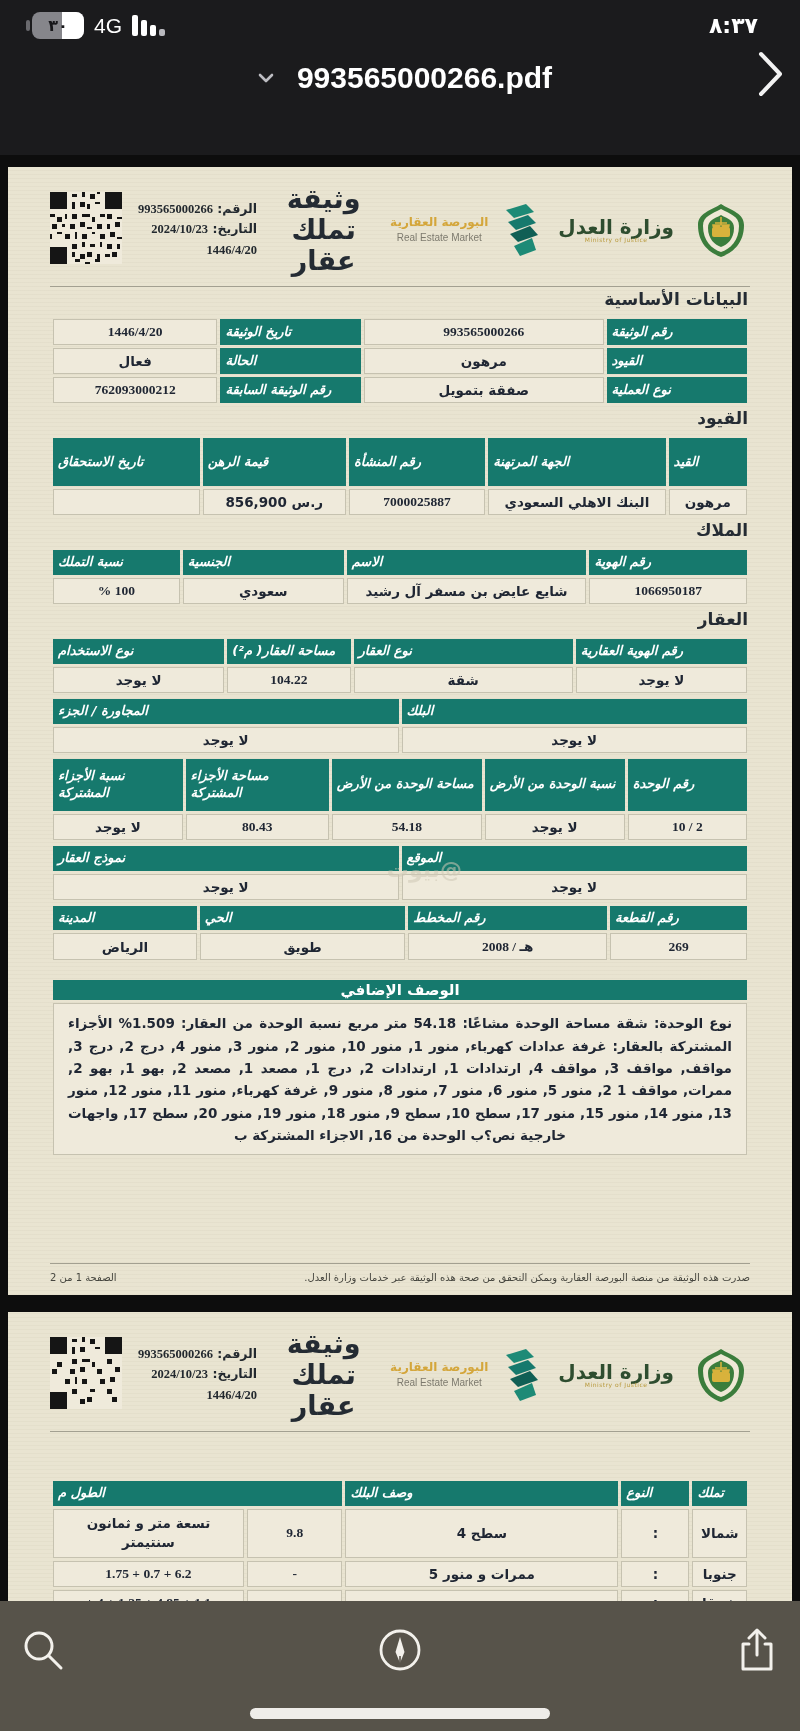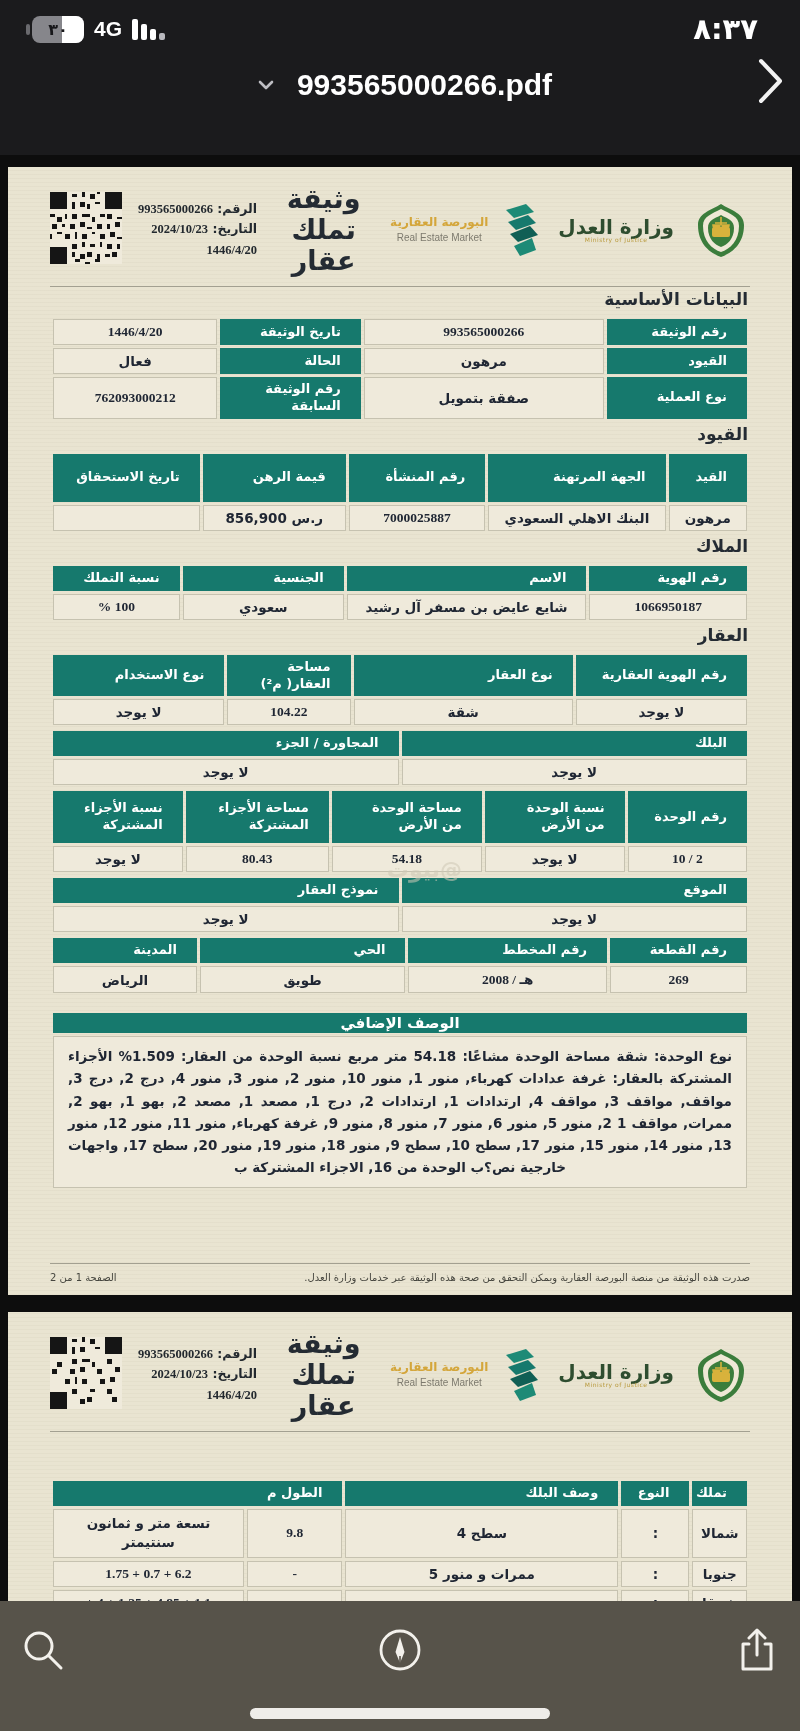--- a/index.html
+++ b/index.html
@@ -7,28 +7,28 @@
   .screen{position:relative;width:800px;height:1731px;background:#0d0d0d;}
 
   
   .topblock{height:155px;background:#1b1b1d;}
   .statusbar{display:flex;justify-content:space-between;align-items:center;padding:12px 42px 0 26px;color:#fff;}
   .sb-left{display:flex;align-items:center;gap:10px;}
   .battery{position:relative;width:52px;height:27px;border-radius:8px;background:#86868b;overflow:hidden;}
   .battery .fill{position:absolute;right:0;top:0;bottom:0;width:42%;background:#fff;}
   .battery .pct{position:absolute;inset:0;display:flex;align-items:center;justify-content:center;font-size:16px;font-weight:bold;color:#17171a;}
   .bat-nub{width:4px;height:11px;background:#6a6a6e;border-radius:2px;margin-right:-8px;}
-  .net{font-size:21px;font-weight:700;color:#fff;font-family:"Liberation Sans",sans-serif;}
+  .net{font-size:21px;font-weight:400;color:#fff;font-family:"Liberation Sans",sans-serif;}
   .sigbars{display:flex;align-items:flex-end;gap:3px;height:21px;}
   .sigbars i{display:block;width:6px;background:#fff;border-radius:2px;}
   .sigbars i:nth-child(1){height:21px;}
   .sigbars i:nth-child(2){height:16px;}
   .sigbars i:nth-child(3){height:11px;}
   .sigbars i:nth-child(4){height:7px;background:#b9b9be;}
-  .time{font-size:29px;font-weight:bold;letter-spacing:1px;}
+  .time{font-size:22px;font-weight:bold;letter-spacing:1px;}
 
   .titlebar{position:relative;display:flex;align-items:center;justify-content:center;gap:13px;height:78px;direction:ltr;}
   .chev-circle{width:36px;height:36px;border-radius:50%;background:#47474b;display:flex;align-items:center;justify-content:center;}
   .filename{color:#fff;font-size:30px;font-weight:600;font-family:"Liberation Sans",sans-serif;}
   .fwd{position:absolute;right:16px;top:50%;transform:translateY(-54%);}
 
   
   .viewer{height:1446px;overflow:hidden;padding:12px 8px 0;box-sizing:border-box;background:#0d0d0d;}
   .page{direction:rtl;background:#e9e4d1;background-image:repeating-linear-gradient(0deg,rgba(90,80,50,.035) 0 1px,transparent 1px 4px);box-sizing:border-box;padding:16px 42px 12px;color:#20262e;position:relative;}
   .page1{height:1128px;display:flex;flex-direction:column;}
@@ -46,21 +46,21 @@
   .rem-ar{font-size:12px;font-weight:bold;color:#d4a63b;}
   .rem-en{font-size:10px;color:#7d7a6e;font-family:"Liberation Sans",sans-serif;}
   .doc-title{flex:1;text-align:center;font-size:27px;font-weight:bold;color:#242b33;font-family:"DejaVu Serif","DejaVu Sans",serif;}
   .doc-meta{font-size:12.5px;font-weight:bold;line-height:1.55;color:#23292f;white-space:nowrap;text-align:right;}
   .doc-meta .num{font-family:"Liberation Serif",serif;}
   .qr{flex:0 0 auto;margin-right:6px;}
 
   
   .sect-title{font-size:17px;font-weight:bold;color:#242b33;margin:2px 2px 7px;}
   table.doc{width:100%;border-collapse:separate;border-spacing:3px;table-layout:fixed;}
-  td.h{background:#16796d;color:#fff;font-size:13px;font-weight:bold;text-align:right;vertical-align:middle;padding:4px 20px;line-height:1.3;}
+  td.h{background:#16796d;color:#fff;font-size:13px;font-weight:bold;text-align:left;vertical-align:middle;padding:4px 5px;line-height:1.3;font-style:italic;}
   td.v{background:#efeadb;border:1px solid #c6c2b0;font-size:13.5px;font-weight:bold;color:#1f2633;text-align:center;vertical-align:middle;padding:4px 5px;}
   .ltr{direction:ltr;unicode-bidi:isolate;font-family:"Liberation Serif","DejaVu Sans",serif;font-size:14.5px;}
   .descbox{background:#efeadb;border:1px solid #c6c2b0;margin:3px;padding:8px 14px;font-size:13.5px;font-weight:bold;line-height:1.65;text-align:justify;text-align-last:center;color:#1f2633;}
   .descbar{background:#16796d;color:#fff;text-align:center;font-size:15px;font-weight:bold;padding:1px 0;margin:3px;}
 
   .docfoot{margin-top:auto;border-top:1px solid #a3a091;padding-top:8px;display:flex;justify-content:space-between;align-items:flex-start;font-size:10px;color:#46463f;}
   .watermark{position:absolute;top:690px;right:330px;font-size:22px;font-weight:bold;color:#cfc9b6;opacity:.55;pointer-events:none;}
 
   
   .toolbar{position:absolute;left:0;right:0;bottom:0;height:130px;background:#57534a;}

